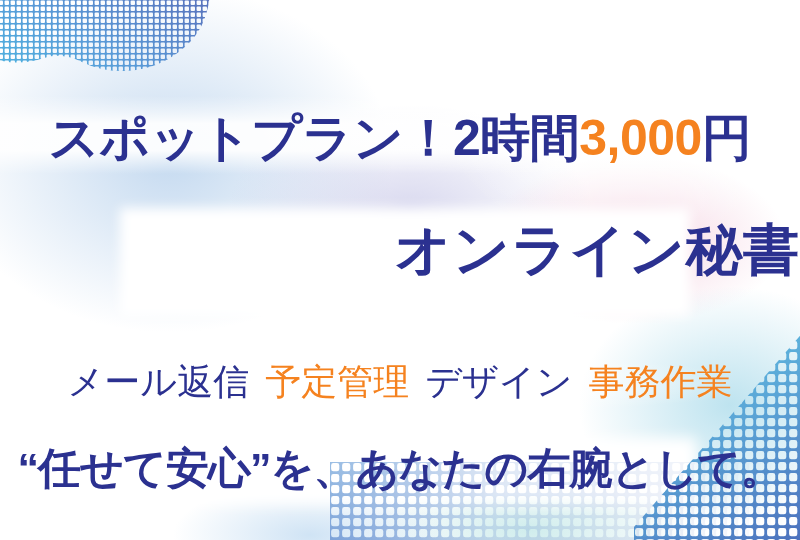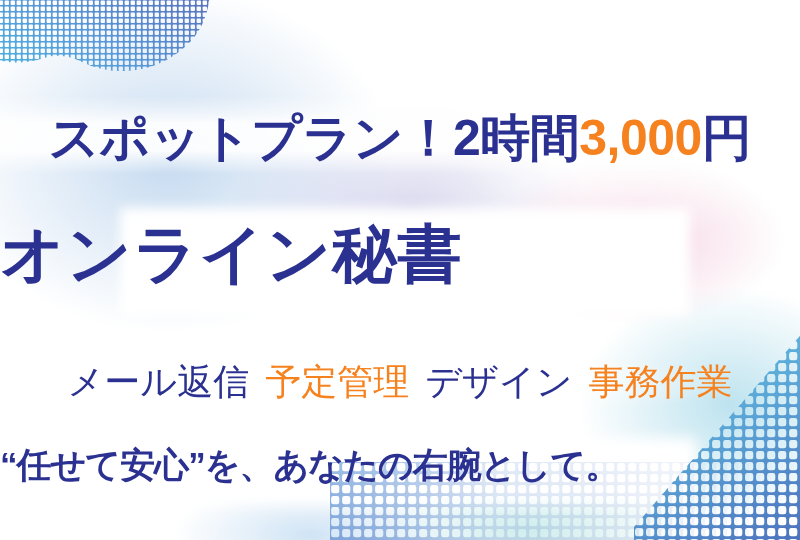--- a/index.html
+++ b/index.html
@@ -129,22 +129,22 @@
     color: #2B3190;
     letter-spacing: -0.5px;
     white-space: nowrap;
   }
   .headline .price { color: #F5821F; }
 
   .title {
     position: absolute;
     left: 0; top: 222px;
     width: 800px;
-    text-align: left;
-    font-size: 64px;
+    text-align: right;
+    font-size: 56px;
     line-height: 1;
     font-weight: bold;
     color: #2B3190;
     letter-spacing: 1px;
     white-space: nowrap;
   }
 
   .tags {
     position: absolute;
     left: 0; top: 364px;
@@ -158,21 +158,22 @@
   }
   .tags .tag { display: inline-block; }
   .tags .tag + .tag { margin-left: 16px; }
   .tags .tag.navy   { color: #2B3190; }
   .tags .tag.orange { color: #F5821F; }
 
   .tagline {
     position: absolute;
     left: 0; top: 447px;
     width: 800px;
-    font-size: 35px;
+    text-align: center;
+    font-size: 43px;
     line-height: 1;
     font-weight: bold;
     color: #2B3190;
     letter-spacing: -1px;
     white-space: nowrap;
   }
 </style>
 </head>
 <body>
 

